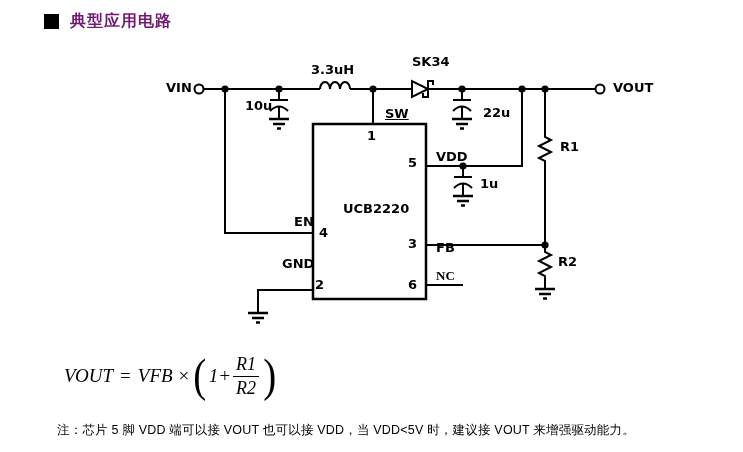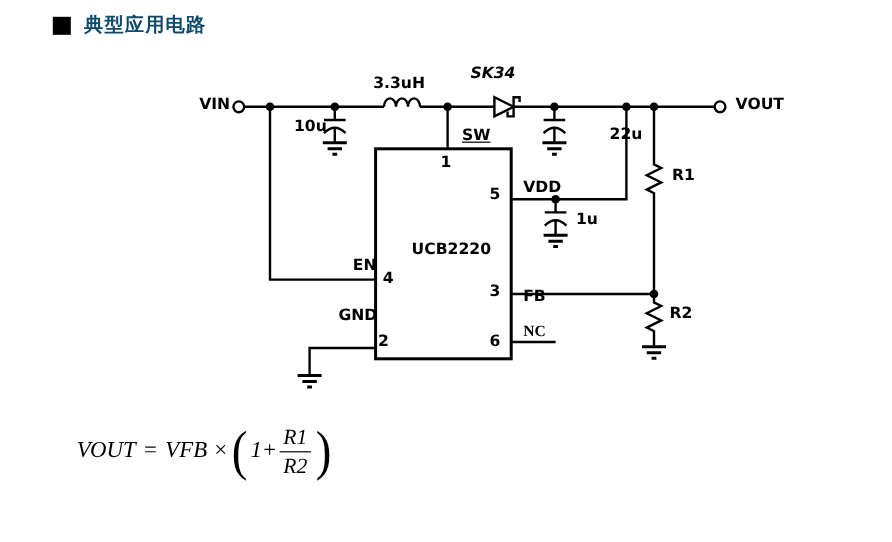--- a/index.html
+++ b/index.html
@@ -3,21 +3,21 @@
 <meta charset="utf-8">
 <style>
   * { margin: 0; padding: 0; box-sizing: border-box; }
   html, body { width: 743px; height: 452px; background: #ffffff; overflow: hidden; }
   body { font-family: "Liberation Sans", sans-serif; color: #000; }
   .stage { position: relative; width: 743px; height: 452px; background: #fff; }
 
   
   .header { position: absolute; left: 44px; top: 11px; display: flex; align-items: center; }
   .bullet-square { width: 15px; height: 15px; background: #000; margin-right: 11px; }
-  .section-title { font-size: 16px; font-weight: bold; letter-spacing: 1px; color: #0c4a6e; }
+  .section-title { font-size: 16px; font-weight: bold; letter-spacing: 1px; color: #701a75; }
 
   
   svg.circuit { position: absolute; left: 0; top: 0; }
 
   
   .lbl { position: absolute; font-family: "DejaVu Sans", "Liberation Sans", sans-serif;
          font-weight: bold; font-size: 13px; color: #000; white-space: nowrap; line-height: 1; }
   .lbl-sm { font-size: 13px; }
 
   
@@ -98,23 +98,23 @@
       <circle cx="522" cy="89" r="3.6"></circle>
       <circle cx="545" cy="89" r="3.6"></circle>
       <circle cx="463" cy="166" r="3.6"></circle>
       <circle cx="545" cy="245" r="3.6"></circle>
     </g>
   </svg>
 
   <div class="lbl" style="left:166px; top:81px;">VIN</div>
   <div class="lbl" style="left:613px; top:81px;">VOUT</div>
   <div class="lbl" style="left:311px; top:63px;">3.3uH</div>
-  <div class="lbl" style="left:392px; top:55px;font-style:italic;">SK34</div>
+  <div class="lbl" style="left:412px; top:55px;">SK34</div>
   <div class="lbl" style="left:245px; top:99px;">10u</div>
-  <div class="lbl" style="left:508px; top:106px;">22u</div>
+  <div class="lbl" style="left:483px; top:106px;">22u</div>
   <div class="lbl" style="left:480px; top:177px;">1u</div>
   <div class="lbl" style="left:560px; top:140px;">R1</div>
   <div class="lbl" style="left:558px; top:255px;">R2</div>
   <div class="lbl" style="left:343px; top:202px;">UCB2220</div>
 
   <div class="lbl" style="left:385px; top:107px;text-decoration:underline;">SW</div>
   <div class="lbl" style="left:436px; top:150px;">VDD</div>
   <div class="lbl" style="left:294px; top:215px;">EN</div>
   <div class="lbl" style="left:436px; top:229px;margin-top:12px;">FB</div>
   <div class="lbl" style="left:282px; top:257px;">GND</div>
@@ -134,14 +134,15 @@
     <span class="times">×</span>
     <span class="paren">(</span>
     <span class="piece">1+</span>
     <span class="frac">
       <span class="num">R1</span>
       <span class="den">R2</span>
     </span>
     <span class="paren">)</span>
   </div>
 
+  <div class="note">注：芯片 5 脚 VDD 端可以接 VOUT 也可以接 VDD，当 VDD&lt;5V 时，建议接 VOUT 来增强驱动能力。</div>
 
 </div>
 
 </body></html>

